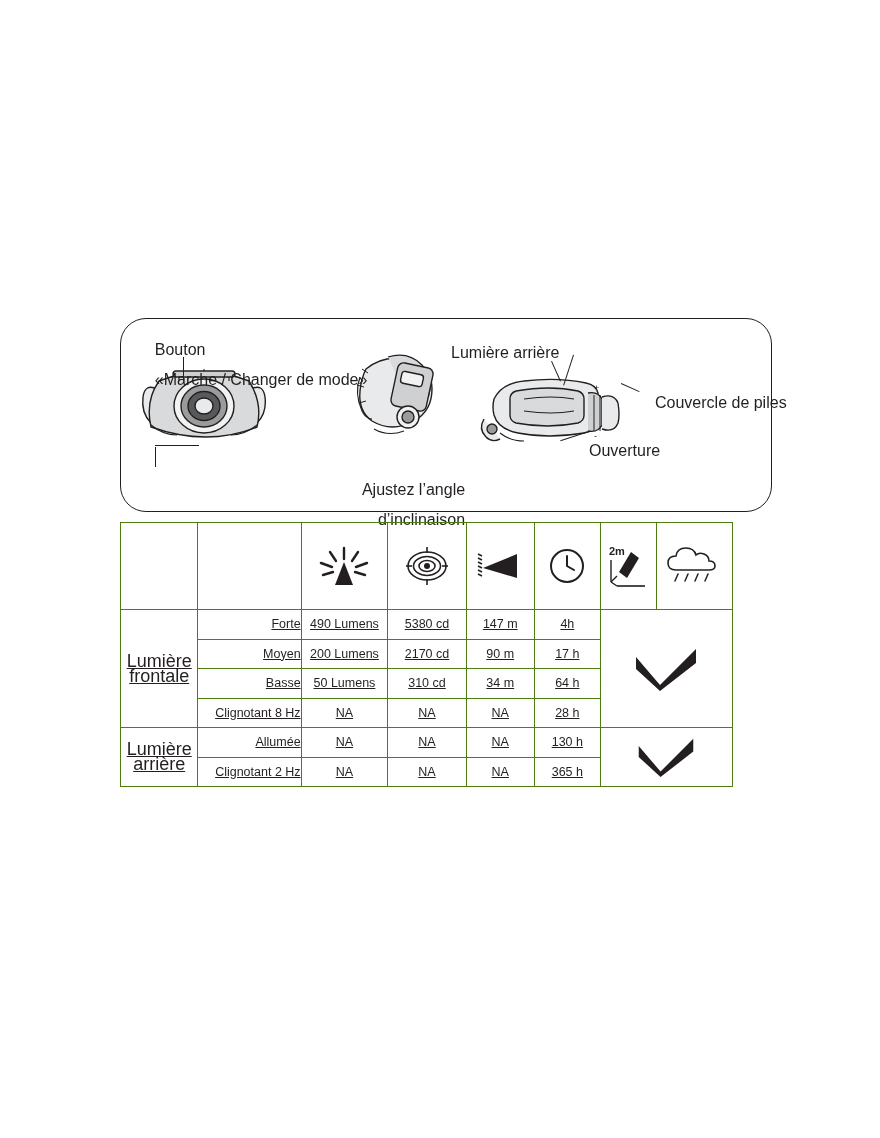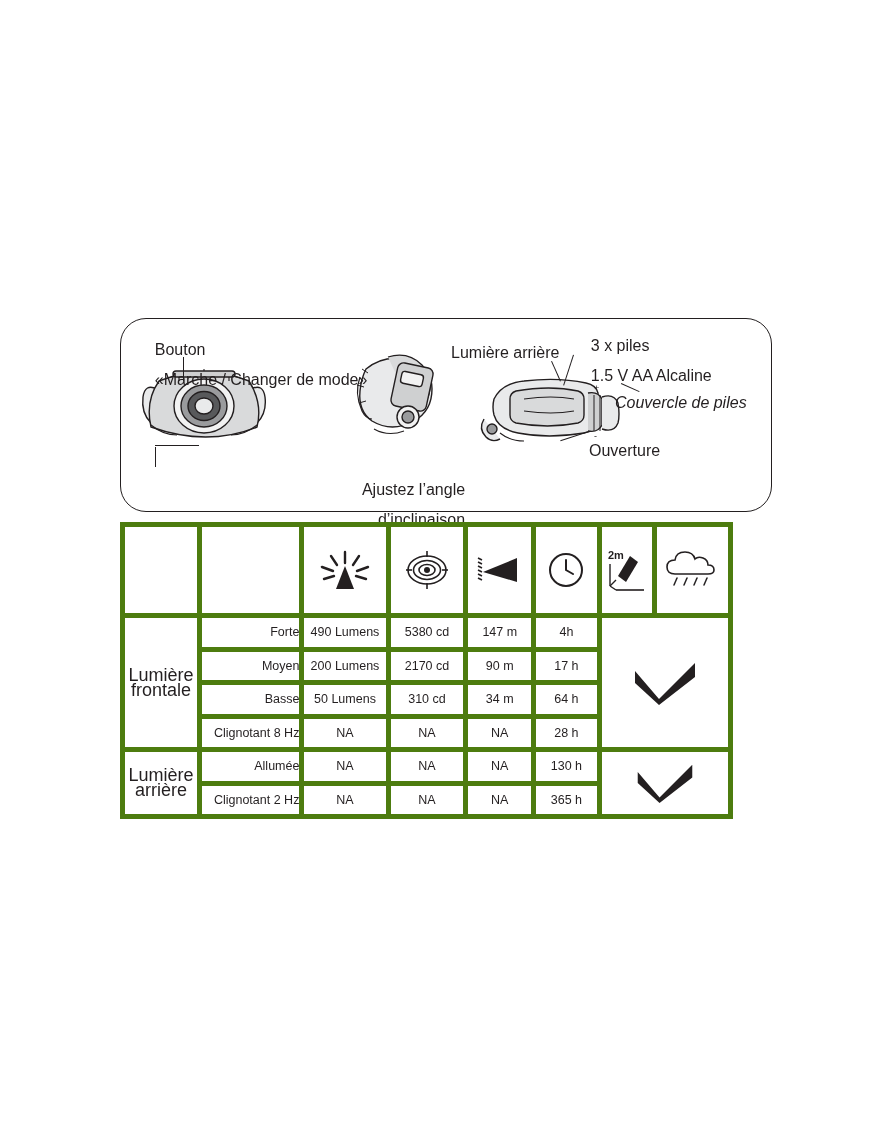--- a/index.html
+++ b/index.html
@@ -48,25 +48,26 @@
     position: absolute;
     left: 120px;
     top: 522px;
     width: 613px;
     border-collapse: collapse;
     table-layout: fixed;
     font-size: 12.5px;
     color: #231f20;
   }
   #spec-table td, #spec-table th {
-    border: 5px solid #4d7c0f;
+    border: 1px solid #4d7c0f;
     padding: 0;
     text-align: center;
     vertical-align: middle;
     font-weight: normal;
+    text-decoration: underline;
   }
   #spec-table .hdr-row td { height: 86px; }
   #spec-table tbody tr td { height: 28.5px; }
   #spec-table .grp {
     font-size: 18px;
     line-height: 15px;
   }
   #spec-table .mode {
     text-align: right;
     padding-left: 10px;
@@ -145,27 +146,23 @@
   <div class="leader" style="left:34px; top:126px; width:44px; height:1.4px;"></div>
 
   <div class="dlabel" style="left:224px; top:148px;text-align:right;">
     <span>Ajustez l’angle</span><br>
     <span>d’inclinaison</span>
   </div>
 
   <div class="dlabel" style="left:330px; top:26px;">Lumière arrière</div>
   <div class="leader" style="left:430px; top:42px; width:1.4px; height:22px; transform:rotate(-24deg); transform-origin:top center;"></div>
 
-  <div class="dlabel" style="left:452px; top:4px;">
-    <span>3 x piles</span><br>
-    <span>1.5 V AA Alcaline</span>
-  </div>
   <div class="leader" style="left:452px; top:36px; width:1.4px; height:32px; transform:rotate(18deg); transform-origin:top center;"></div>
 
-  <div class="dlabel" style="left:494px; top:76px;font-style:italic;">Couvercle de piles</div>
+  <div class="dlabel" style="left:534px; top:76px;">Couvercle de piles</div>
   <div class="leader" style="left:500px; top:64px; width:20px; height:1.4px; transform:rotate(24deg); transform-origin:left center;"></div>
 
   <div class="dlabel" style="left:468px; top:124px;">Ouverture</div>
   <div class="leader" style="left:438px; top:112px; width:30px; height:1.4px; transform:rotate(-18deg); transform-origin:right center;"></div>
 </div>
 
 <table id="spec-table">
   <colgroup>
     <col style="width:75px">
     <col style="width:100px">

